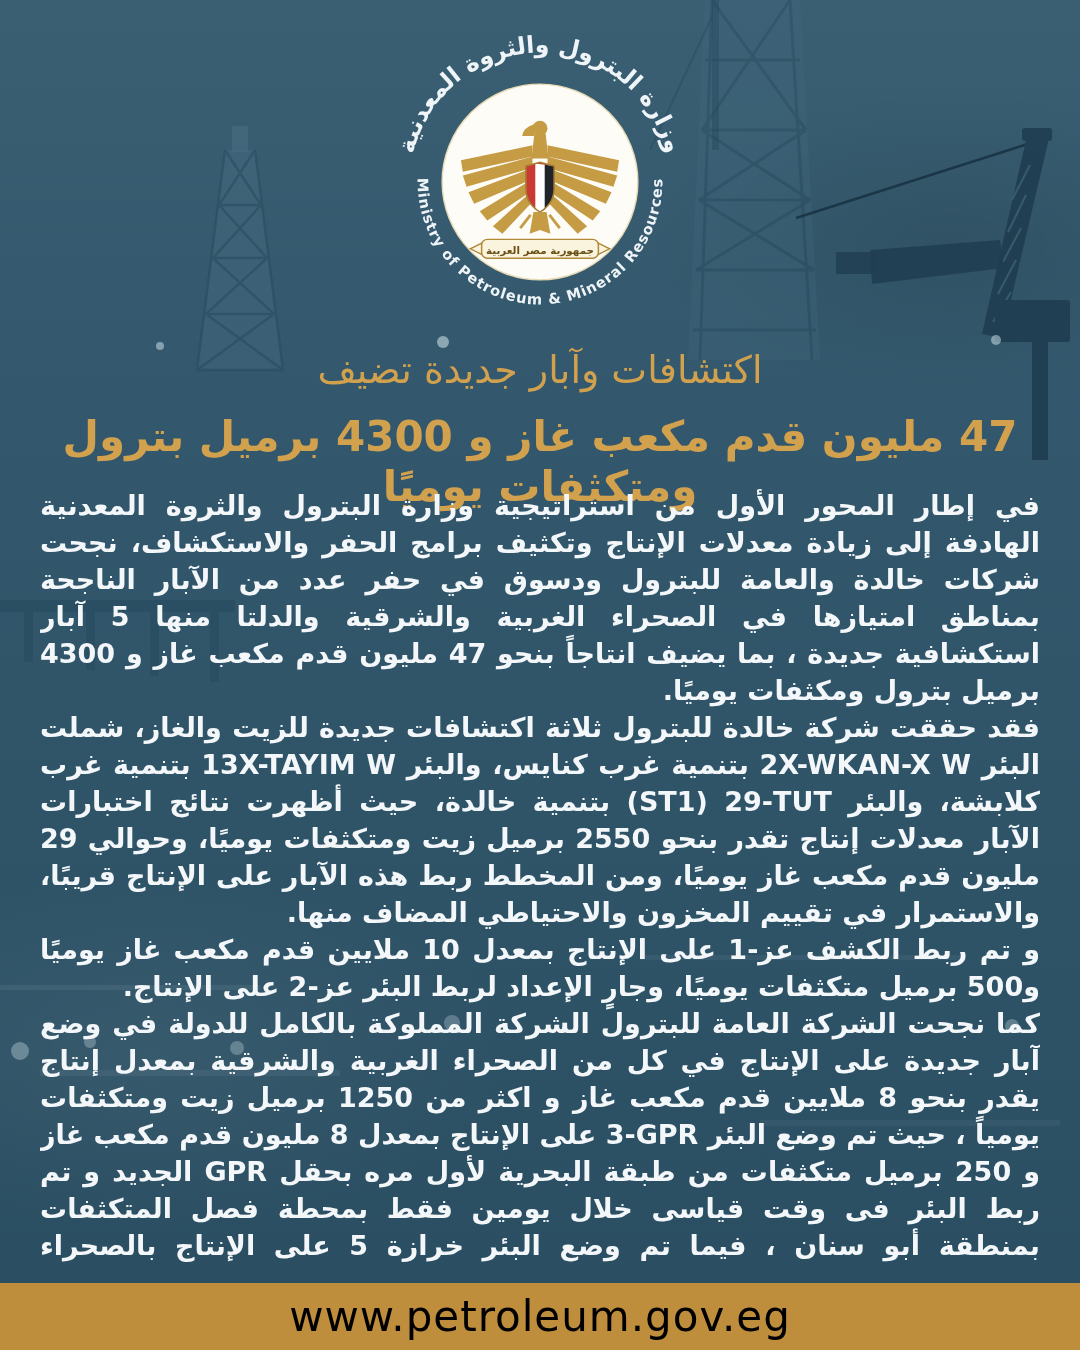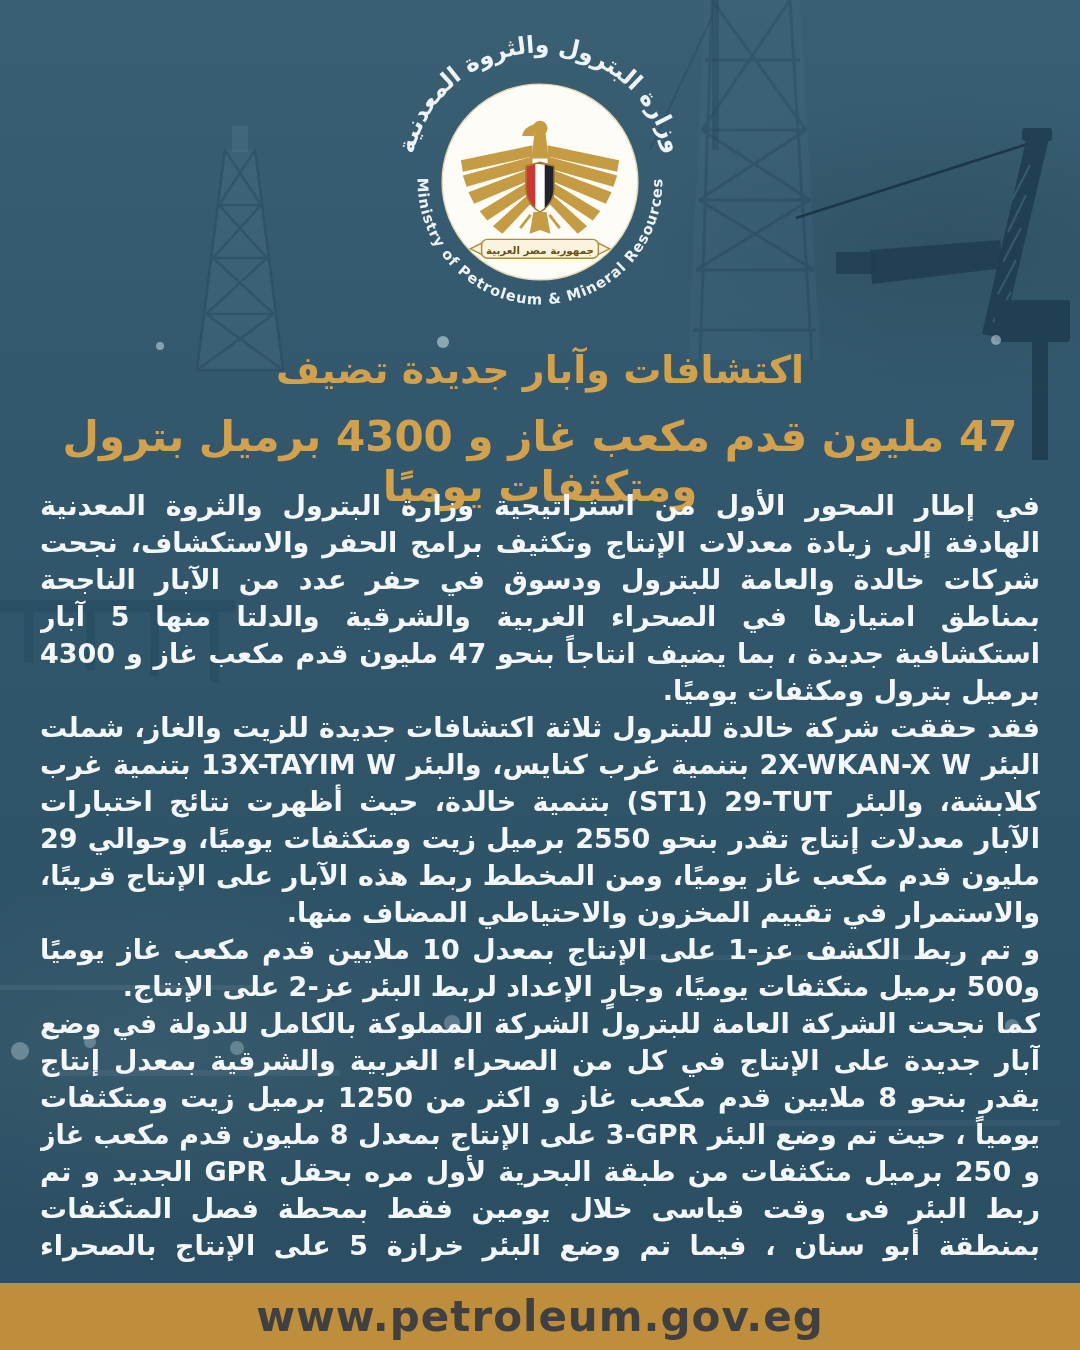--- a/index.html
+++ b/index.html
@@ -20,33 +20,33 @@
   .content{position:relative;z-index:1;width:100%;height:100%;}
   .logo-wrap{position:absolute;top:22px;left:50%;transform:translateX(-50%);}
   .logo-circle{fill:#fdfcf6;stroke:#e6d9b4;stroke-width:1.5;}
   .arc-text-ar{font-size:25px;font-weight:bold;fill:#eef4f7;}
   .arc-text-en{font-size:15.5px;font-weight:bold;fill:#eef4f7;letter-spacing:1px;}
   .gold{fill:var(--eagle-gold);}
   .gold-stroke{stroke:var(--eagle-gold);fill:none;}
   .banner-ribbon{fill:#faf3de;stroke:#b08a39;stroke-width:1.5;}
   .banner-text{font-size:11px;font-weight:bold;fill:#6b5016;}
   .headline{position:absolute;top:348px;left:0;width:100%;text-align:center;color:var(--gold);direction:rtl;}
-  .headline .l1{font-size:38px;font-weight:bold;line-height:1.2;}
+  .headline .l1{font-size:38px;font-weight:normal;line-height:1.2;}
   .headline .l2{font-size:42px;font-weight:bold;line-height:1.2;margin-top:18px;}
   .body-text{
     position:absolute;top:487px;right:40px;left:40px;bottom:88px;overflow:hidden;
     direction:rtl;text-align:justify;text-align-last:right;
     color:var(--text);font-size:27px;font-weight:bold;line-height:37px;
   }
   .body-text p{margin:0;padding:0;}
   .footer-bar{
     position:absolute;left:0;bottom:0;width:100%;height:67px;
     background:var(--footer-gold);display:flex;align-items:center;justify-content:center;z-index:2;
   }
-  .footer-url{color:#404040;font-size:42px;font-weight:bold;letter-spacing:1px;font-family:"DejaVu Sans",sans-serif;}
+  .footer-url{color:#000000;font-size:42px;font-weight:normal;letter-spacing:1px;font-family:"DejaVu Sans",sans-serif;}
 </style>
 </head>
 <body>
 
 <div class="poster">
 
   <svg class="bg-art" width="1080" height="1350" viewBox="0 0 1080 1350">
 
     <g opacity="0.55">
       <rect x="232" y="126" width="16" height="26" fill="#5d8298" opacity="0.5"></rect>

